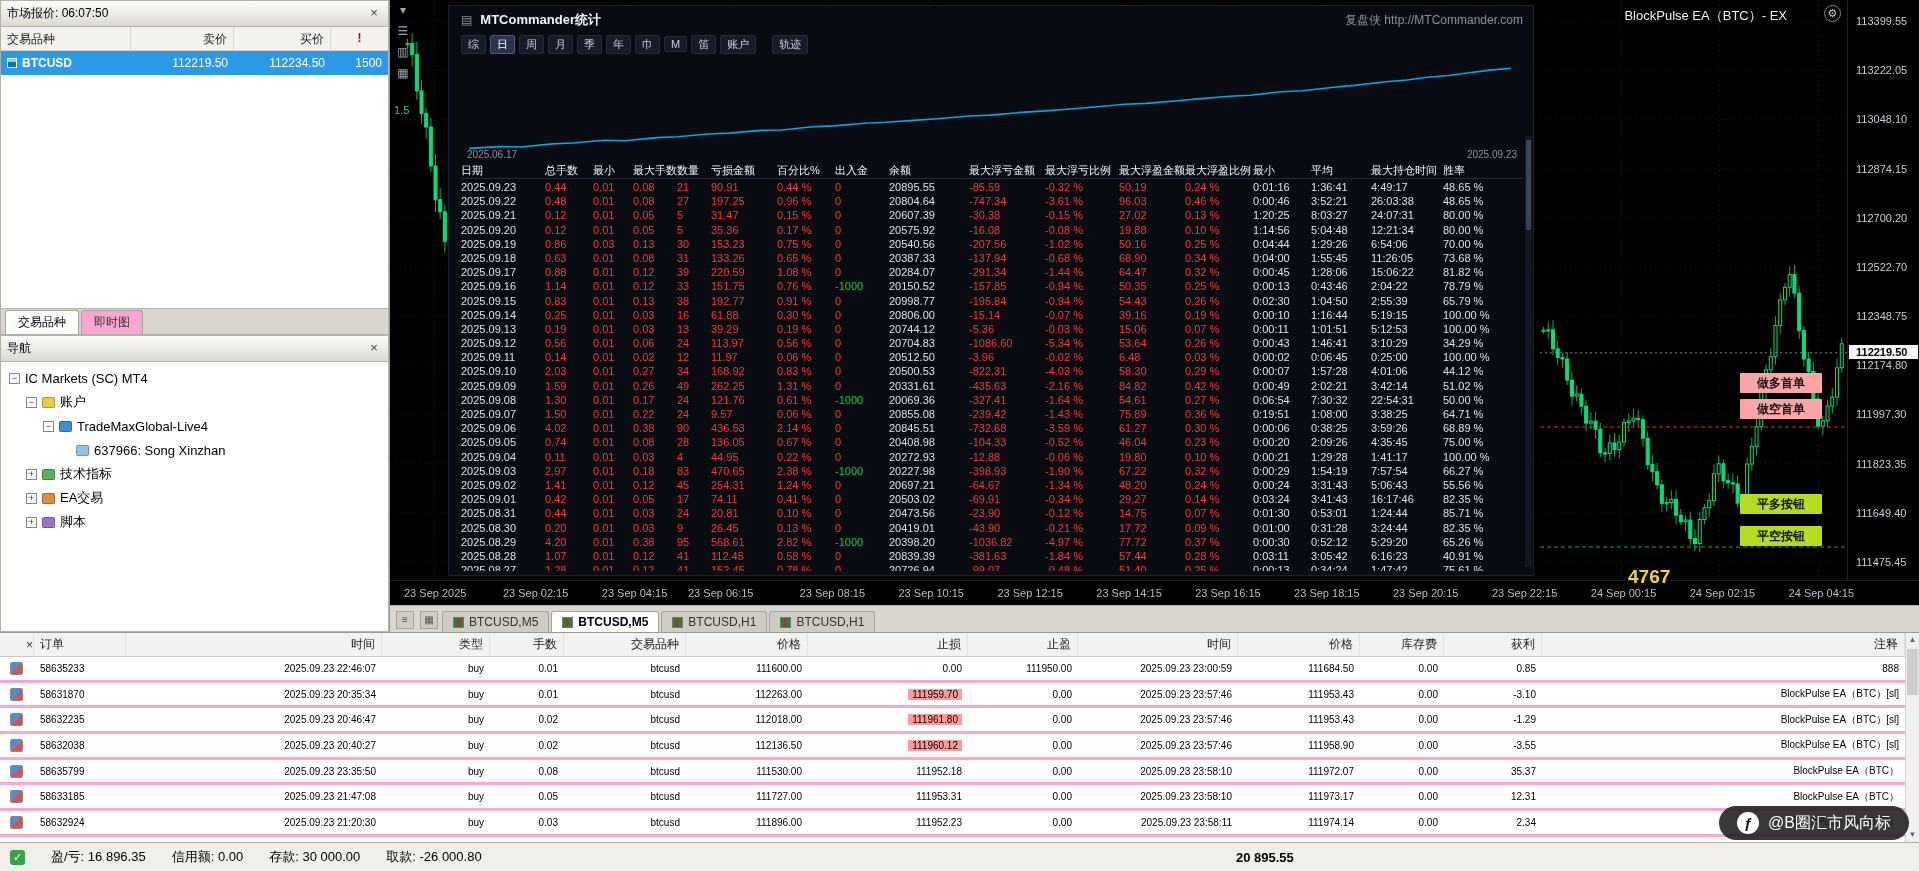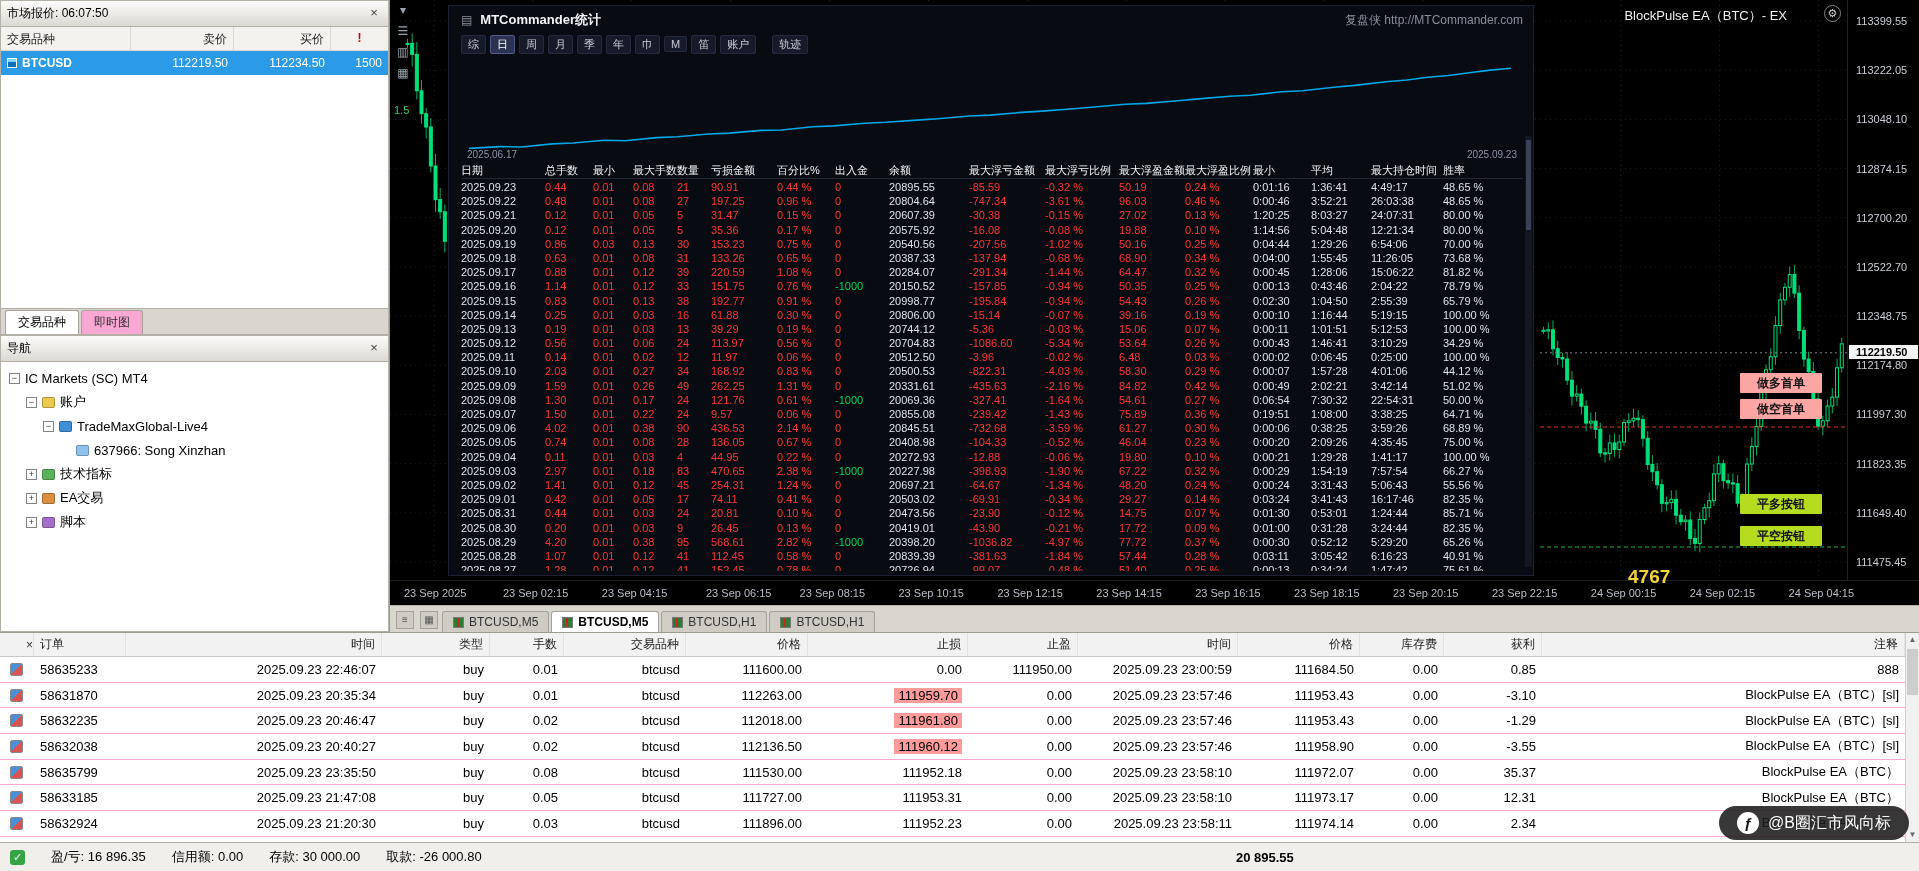--- a/index.html
+++ b/index.html
@@ -70,21 +70,21 @@
   .lot-counter{position:absolute;left:1238px;top:522px;color:#f4d33a;font-size:19px;font-weight:bold;z-index:5;margin-top:44px;}
   .time-axis{position:absolute;left:0;right:0;bottom:0;height:25px;background:#000;border-top:1px solid #1e1e1e;z-index:4;}
   .ta-lab{position:absolute;top:6px;font-size:11px;color:#b9bdc6;white-space:nowrap;}
   .chart-tabs{height:27px;background:#d9d6cf;border-top:1px solid #b3b0a8;display:flex;align-items:flex-end;padding:0 4px;gap:2px;}
   .ct-ic{width:18px;height:18px;margin:0 2px 3px 2px;background:#cfccc4;border:1px solid #a5a299;color:#555;font-size:10px;line-height:16px;text-align:center;}
   .ctab{display:flex;align-items:center;gap:5px;font-size:12px;padding:3px 10px;background:#cfccc4;border:1px solid #a5a299;border-bottom:none;border-radius:3px 3px 0 0;color:#333;}
   .ctab.active{background:#fff;font-weight:bold;color:#000;}
   .ctab .mini{width:11px;height:11px;background:linear-gradient(90deg,#2e7d32 30%,#c62828 30%,#c62828 60%,#2e7d32 60%);border:1px solid #777;}
   
   .orders-panel{position:relative;height:210px;background:#fff;border-top:1px solid #9d9a92;overflow:hidden;}
-  .o-row{display:grid;grid-template-columns:34px 92px 256px 108px 74px 122px 122px 160px 110px 160px 122px 84px 98px 1fr;height:25.7px;align-items:center;font-size:13px;border-bottom:1px solid #f9a8d4;padding-right:14px;}
+  .o-row{display:grid;grid-template-columns:34px 92px 256px 108px 74px 122px 122px 160px 110px 160px 122px 84px 98px 1fr;height:25.7px;align-items:center;font-size:10px;border-bottom:3px solid #f9a8d4;padding-right:14px;}
   .o-row.hdr{height:24px;background:#f2f2f2;border-bottom:1px solid #c9c9c9;font-size:12px;color:#222;}
   .o-row.hdr span{border-right:1px solid #e2e2e2;height:100%;display:flex;align-items:center;justify-content:flex-end;padding:0 6px;}
   .o-row.hdr span.l{justify-content:flex-start;}
   .o-row span{padding:0 6px;white-space:nowrap;overflow:hidden;}
   .o-num{text-align:right;}
   .o-close{font-size:12px;color:#333;text-align:center;padding:0!important;}
   .oicon{width:13px;height:13px;margin-left:10px;background:linear-gradient(135deg,#4a90d9 50%,#d9534f 50%);border:1px solid #888;border-radius:2px;}
   .sl-hit{background:#ff9b9b;padding:1px 4px;}
   .o-scroll{position:absolute;right:0;top:0;bottom:0;width:14px;background:#f0f0f0;border-left:1px solid #d0d0d0;z-index:2;}
   .o-scroll .ar{position:absolute;left:0;width:13px;height:14px;text-align:center;font-size:8px;color:#666;line-height:14px;}
@@ -970,21 +970,21 @@
         <div class="tbtn orange" style="top:373px">做多首单</div>
         <div class="tbtn orange" style="top:399px">做空首单</div>
         <div class="tbtn green" style="top:494px">平多按钮</div>
         <div class="tbtn green" style="top:526px">平空按钮</div>
         <div class="lot-counter">4767</div>
 
         <div class="time-axis" id="timeAxis">
             <span class="ta-lab" style="left: 14px;">23 Sep 2025</span>
             <span class="ta-lab" style="left: 112.9px;">23 Sep 02:15</span>
             <span class="ta-lab" style="left: 211.8px;">23 Sep 04:15</span>
-            <span class="ta-lab" style="left: 316px;">23 Sep 06:15</span>
+            <span class="ta-lab" style="left: 298px;">23 Sep 06:15</span>
             <span class="ta-lab" style="left: 409.6px;">23 Sep 08:15</span>
             <span class="ta-lab" style="left: 508.5px;">23 Sep 10:15</span>
             <span class="ta-lab" style="left: 607.4px;">23 Sep 12:15</span>
             <span class="ta-lab" style="left: 706.3px;">23 Sep 14:15</span>
             <span class="ta-lab" style="left: 805.2px;">23 Sep 16:15</span>
             <span class="ta-lab" style="left: 904.1px;">23 Sep 18:15</span>
             <span class="ta-lab" style="left: 1003px;">23 Sep 20:15</span>
             <span class="ta-lab" style="left: 1101.9px;">23 Sep 22:15</span>
             <span class="ta-lab" style="left: 1200.8px;">24 Sep 00:15</span>
             <span class="ta-lab" style="left: 1299.7px;">24 Sep 02:15</span>

